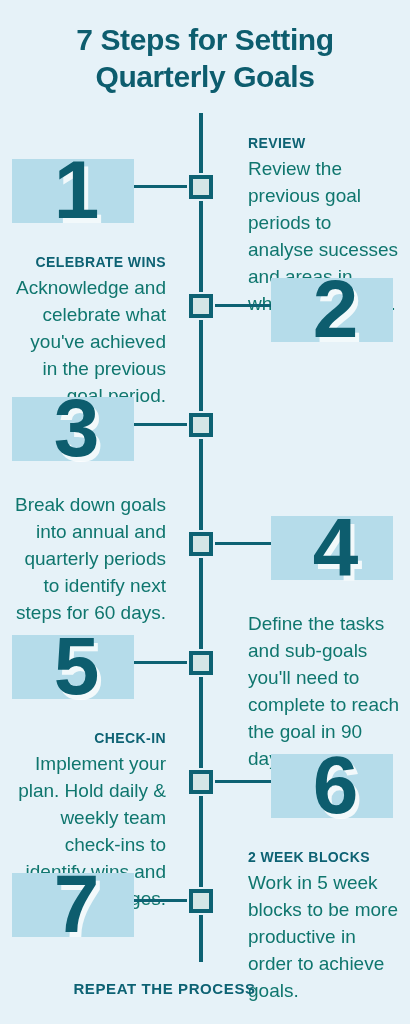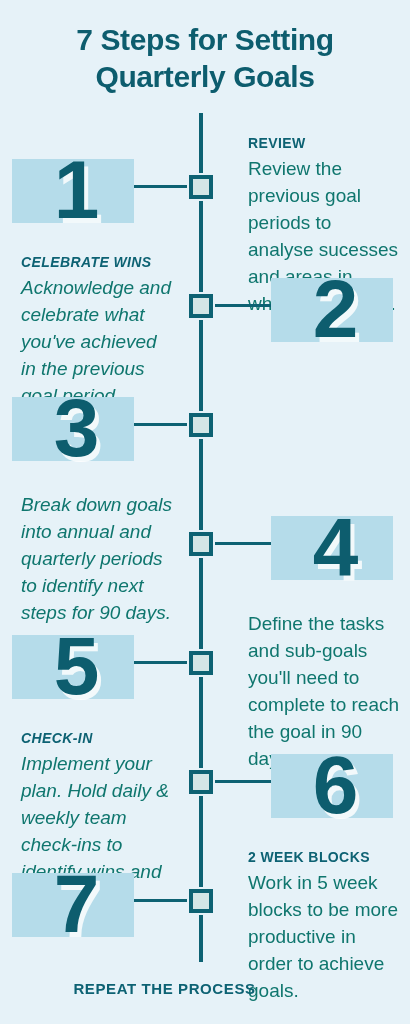--- a/index.html
+++ b/index.html
@@ -107,21 +107,21 @@
     letter-spacing: -2px;
   }
 
   
   .textblock {
     position: absolute;
     top: 2px;
     width: 152px;
   }
   .step.left .textblock  { left: 248px; text-align: left; }
-  .step.right .textblock { left: 21px;  text-align: left; font-style: italic; }
+  .step.right .textblock { left: 14px;  text-align: right; }
 
   .step-heading {
     font-size: 14px;
     font-weight: bold;
     letter-spacing: 0.4px;
     color: #0d6273;
     margin-bottom: 5px;
     text-transform: uppercase;
   }
 
@@ -186,21 +186,21 @@
       </div>
     </div>
     <div class="step right" style="top: 490px;">
       <div class="arm"></div>
       <div class="node"></div>
       <div class="numwrap">
         <div class="numbox"></div>
         <div class="numeral">4</div>
       </div>
       <div class="textblock">
-        <div class="step-body">Break down goals into annual and quarterly periods to identify next steps for 90 days.</div>
+        <div class="step-body">Break down goals into annual and quarterly periods to identify next steps for 60 days.</div>
       </div>
     </div>
     <div class="step left" style="top: 609px;">
       <div class="arm"></div>
       <div class="node"></div>
       <div class="numwrap">
         <div class="numbox"></div>
         <div class="numeral">5</div>
       </div>
       <div class="textblock">

